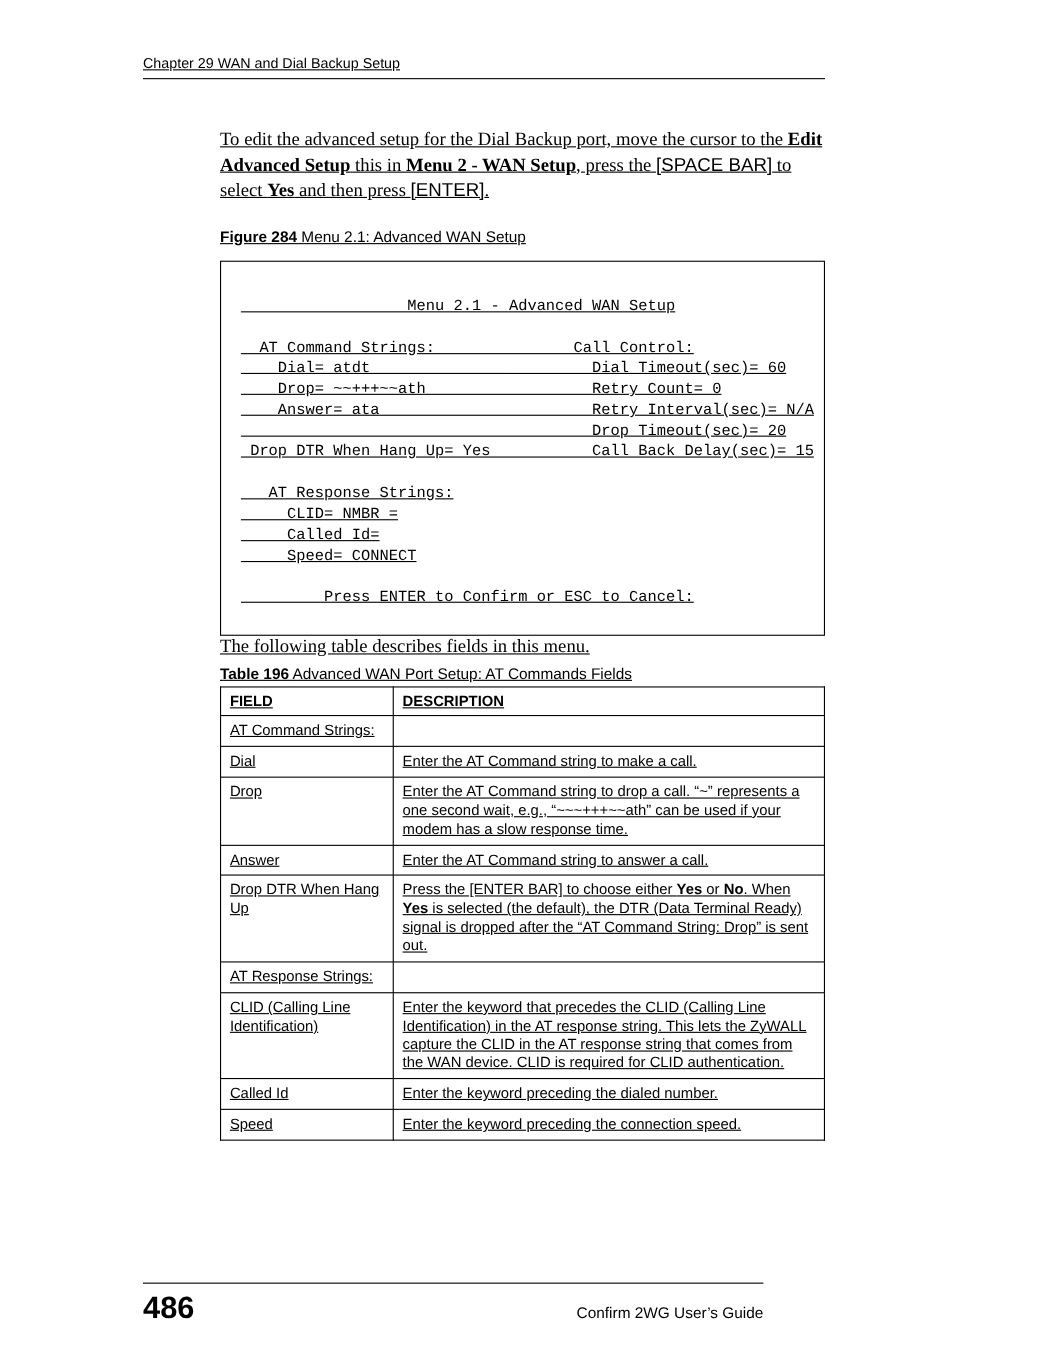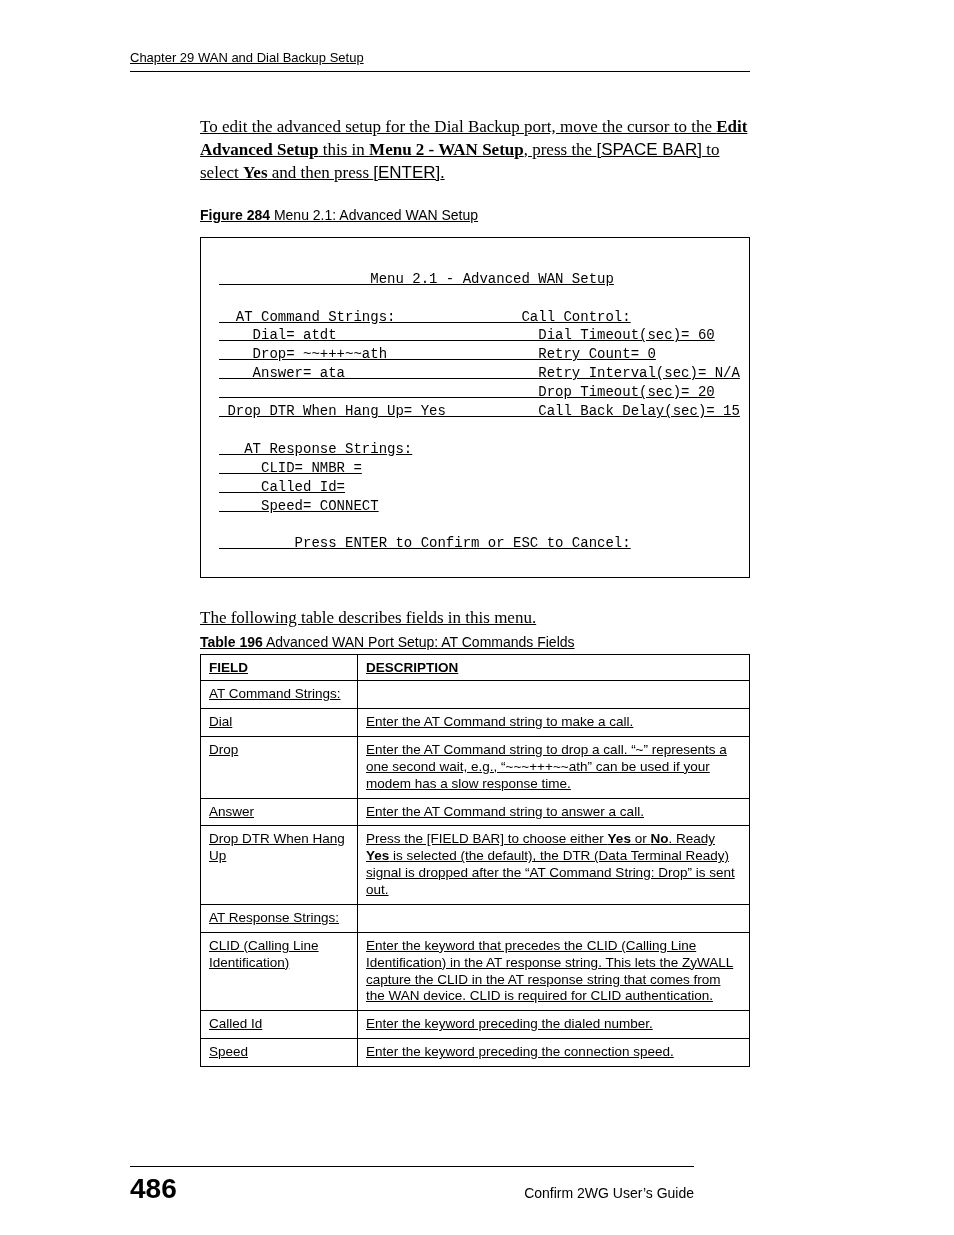--- a/index.html
+++ b/index.html
@@ -41,21 +41,20 @@
     margin: 0 0 14px 0;
   }
   .figcap b { font-weight: bold; }
   .menu-box {
     border: 1px solid #000;
     padding: 32px 18px 24px 18px;
     font-family: "Courier New", Courier, monospace;
     font-size: 14px;
     white-space: pre;
     line-height: 1.35;
-    margin-bottom: 30px;
   }
   .tbl-intro {
     font-size: 17px;
     margin: 0 0 6px 0;
   }
   .tblcap {
     font-family: Arial, Helvetica, sans-serif;
     font-size: 14px;
     margin: 0 0 4px 0;
   }
@@ -160,21 +159,21 @@
           <td class="c1">Drop</td>
           <td>Enter the AT Command string to drop a call. “~” represents a one second wait, e.g., “~~~+++~~ath” can be used if your modem has a slow response time.</td>
         </tr>
         <tr>
           <td class="c1">Answer</td>
           <td>Enter the AT Command string to answer a call.</td>
         </tr>
         <tr>
           <td class="c1">Drop DTR When Hang Up</td>
           <td>
-            <span>Press the [FIELD BAR] to choose either </span><b>Yes</b><span> or </span><b>No</b><span>. Ready </span><b>Yes</b><span> is selected (the default), the DTR (Data Terminal Ready) signal is dropped after the “AT Command String: Drop” is sent out.</span>
+            <span>Press the [ENTER BAR] to choose either </span><b>Yes</b><span> or </span><b>No</b><span>. When </span><b>Yes</b><span> is selected (the default), the DTR (Data Terminal Ready) signal is dropped after the “AT Command String: Drop” is sent out.</span>
           </td>
         </tr>
         <tr>
           <td class="c1">AT Response Strings:</td>
           <td></td>
         </tr>
         <tr>
           <td class="c1">CLID (Calling Line Identification)</td>
           <td>Enter the keyword that precedes the CLID (Calling Line Identification) in the AT response string. This lets the ZyWALL capture the CLID in the AT response string that comes from the WAN device. CLID is required for CLID authentication.</td>
         </tr>

